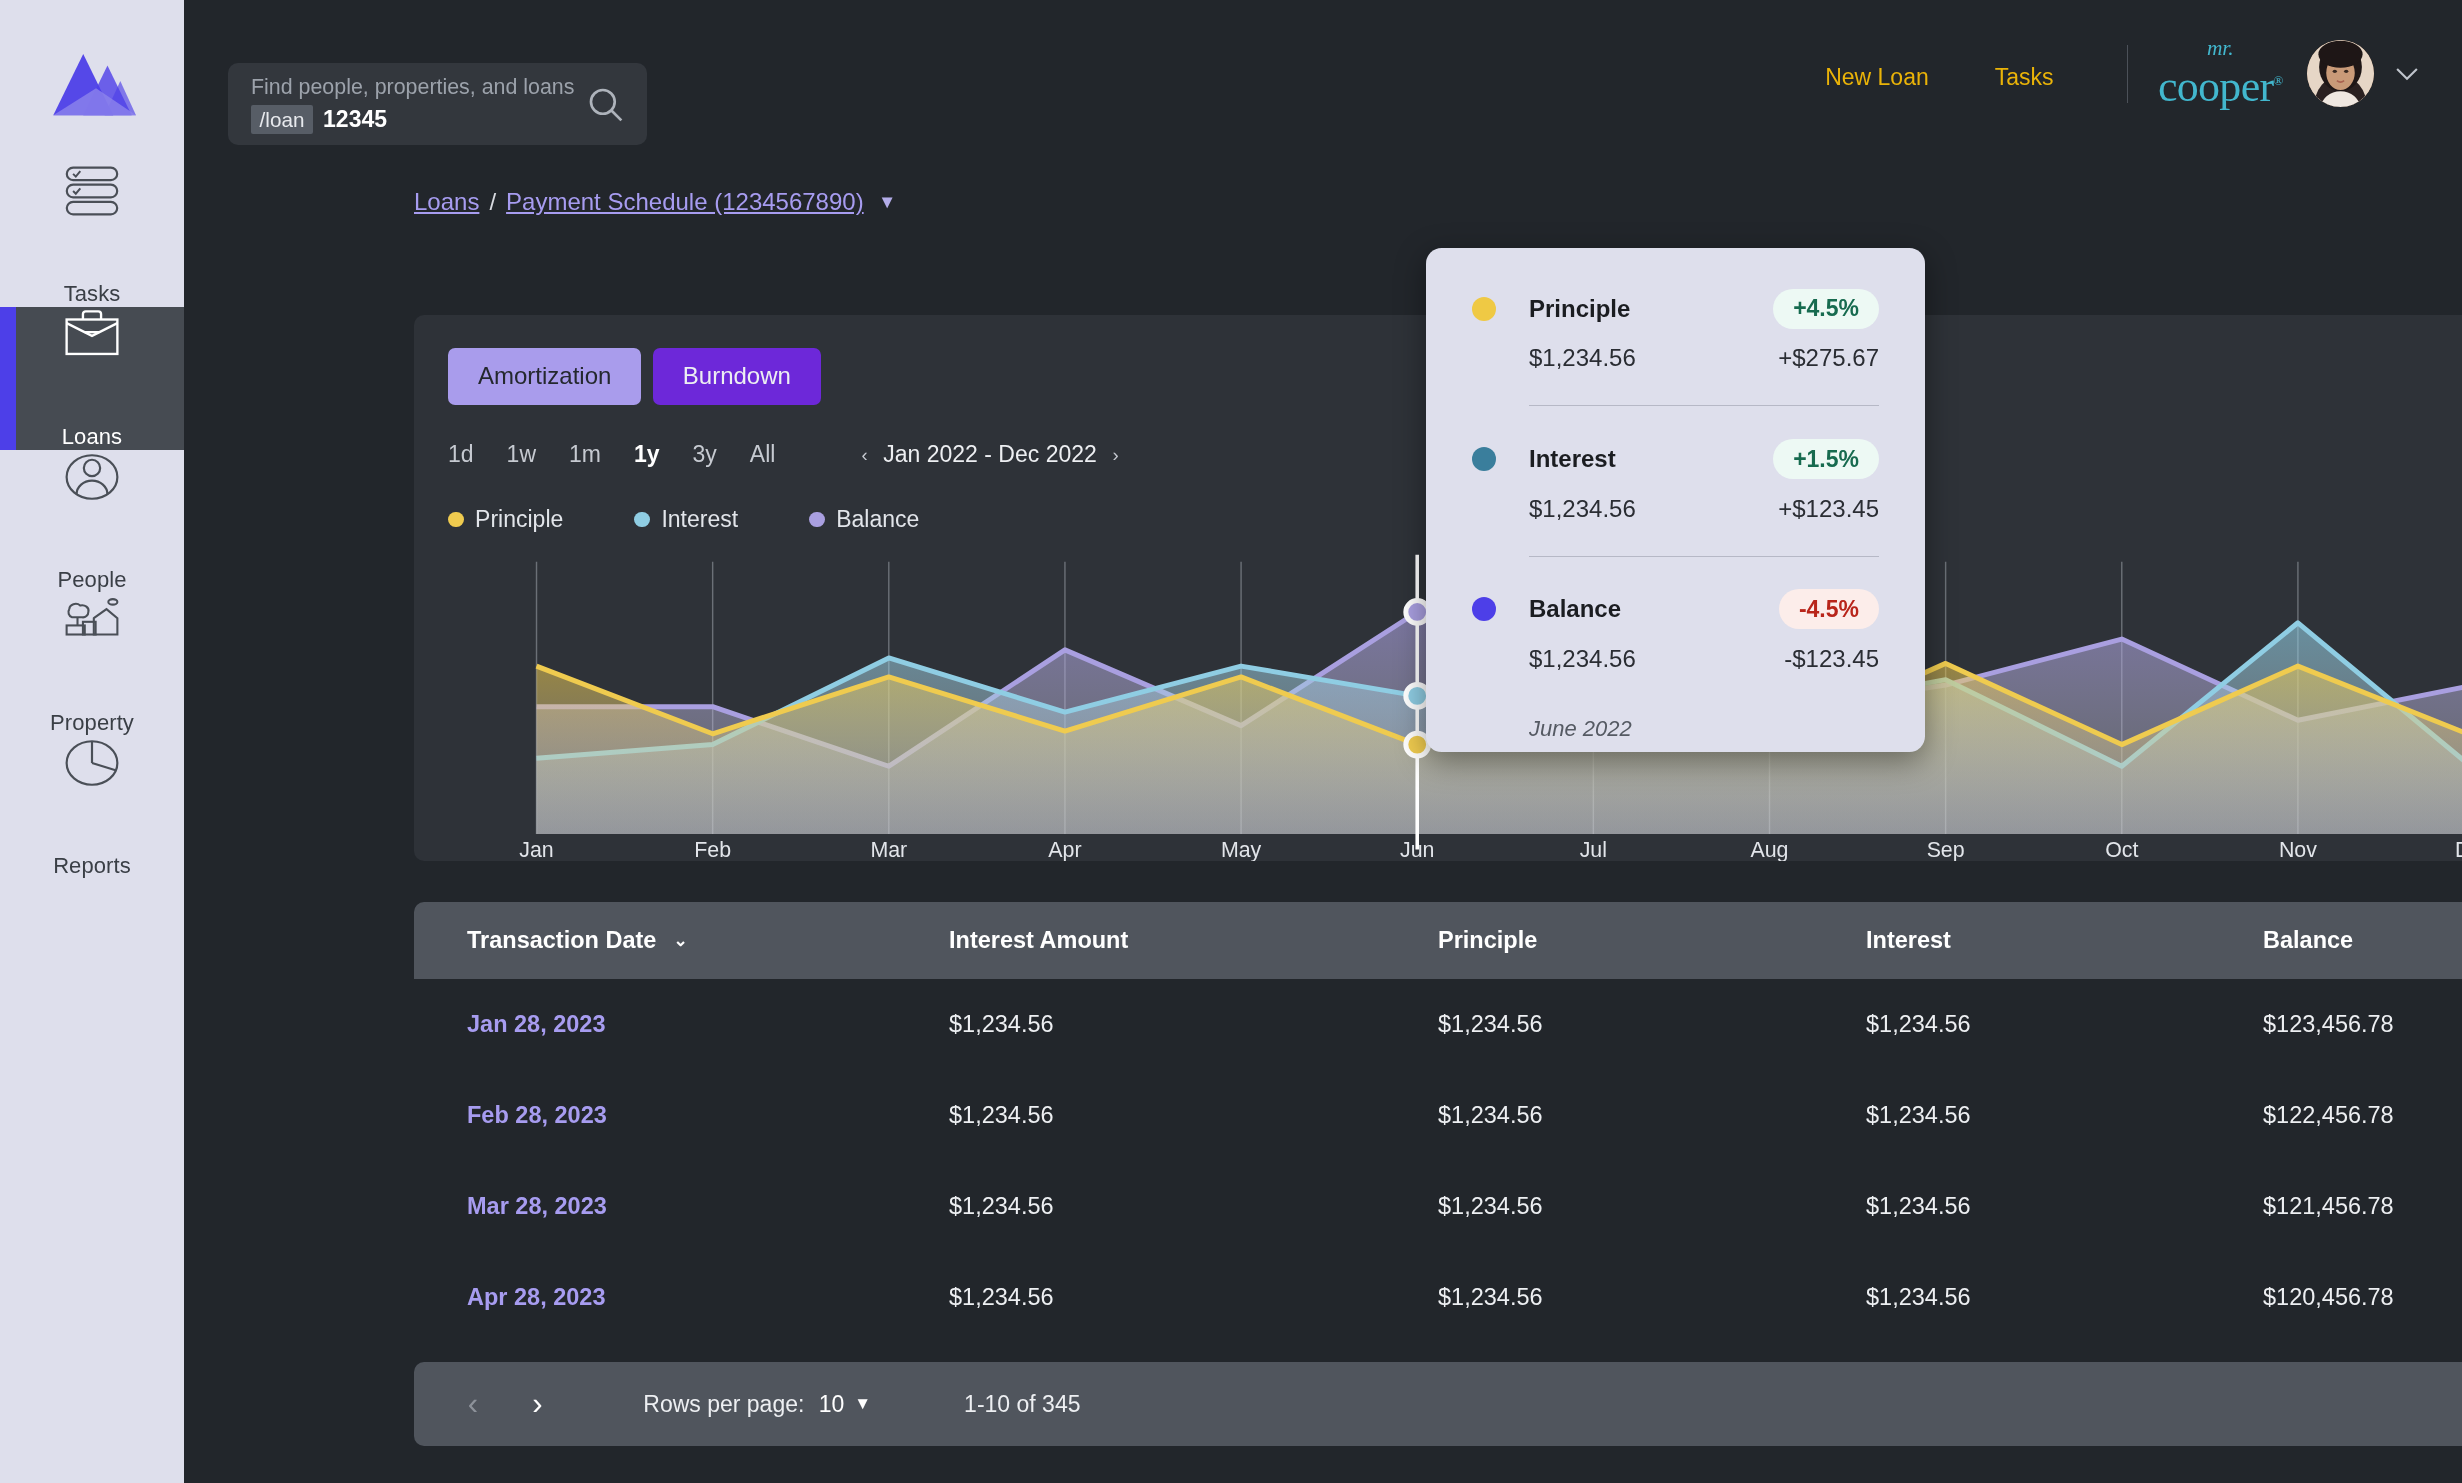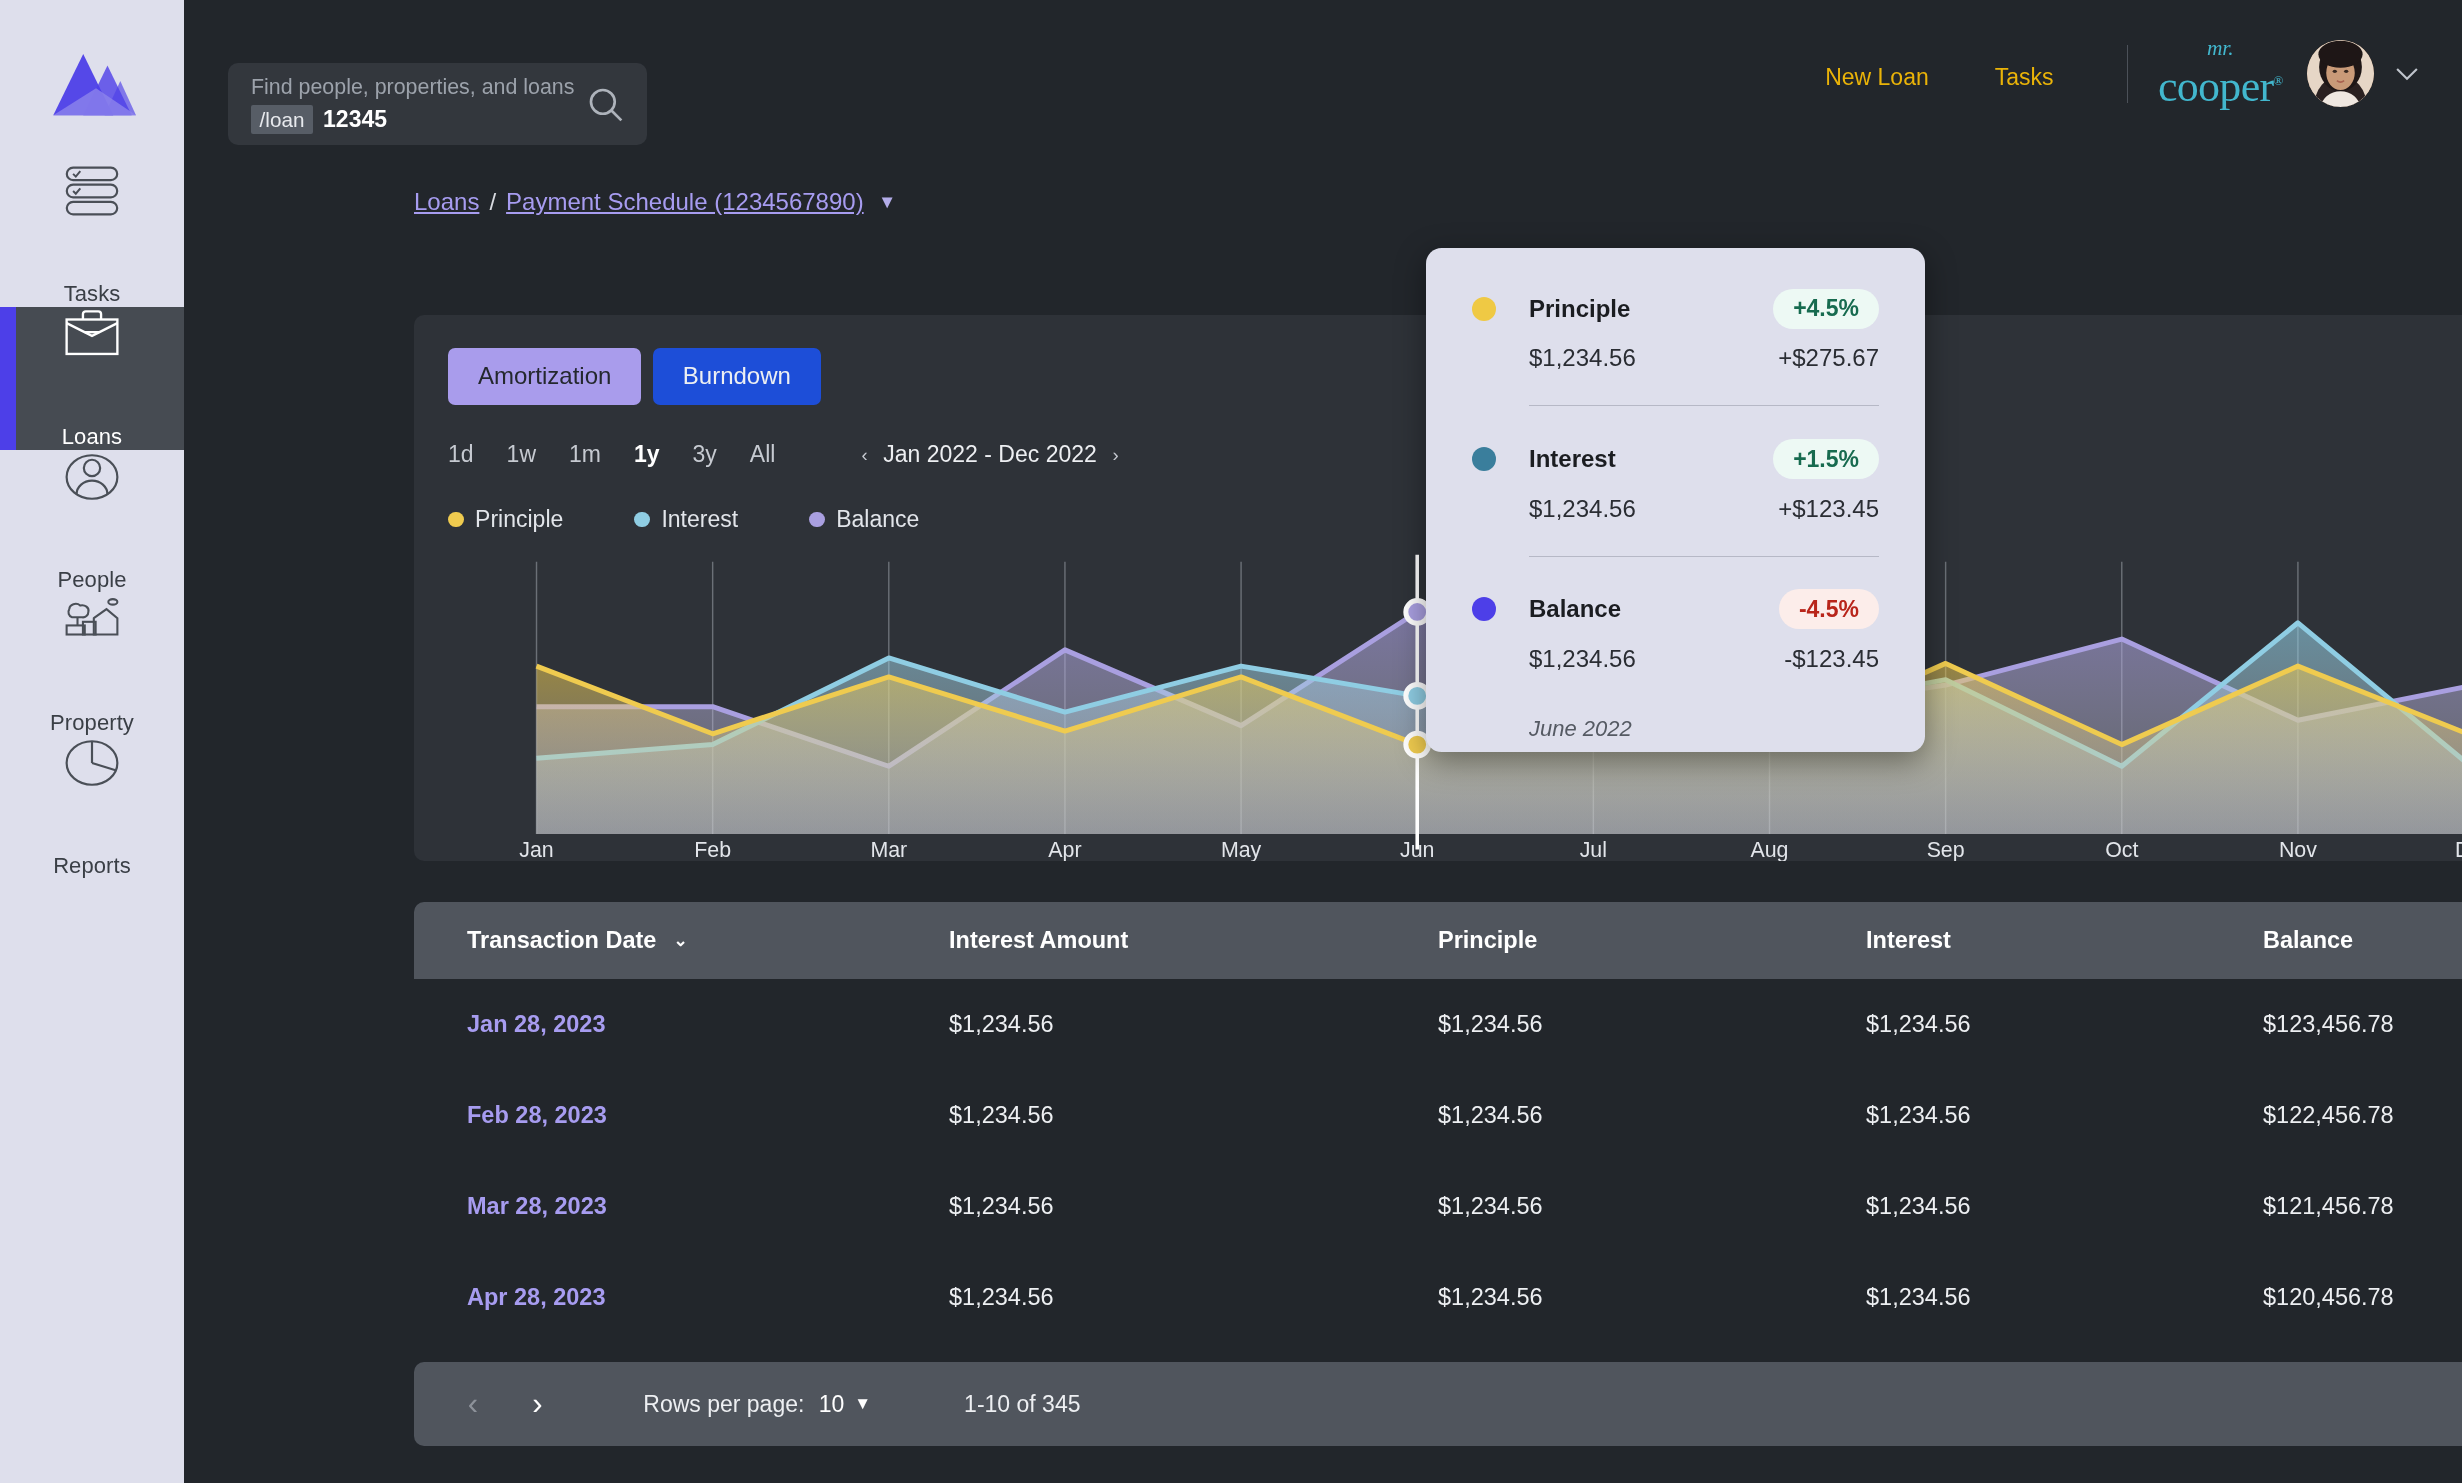--- a/index.html
+++ b/index.html
@@ -88,21 +88,21 @@
   .chart-card {
     position: absolute; left: 230px; top: 315px;
     width: 2184px; height: 546px;
     background: #2E3238; border-radius: 10px;
   }
   .tabs { position: absolute; left: 34px; top: 33px; display: flex; gap: 11.4px; align-items: flex-end; }
   .tab {
     font-size: 24px; padding: 14.3px 30px; border-radius: 7.1px; cursor: pointer;
   }
   .tab.active { background: #A99CEC; color: #24282E; }
-  .tab.inactive { background: #1d4ed8; color: #EDEFF2; }
+  .tab.inactive { background: #6d28d9; color: #EDEFF2; }
 
   .ranges { position: absolute; left: 34px; top: 126px; display: flex; align-items: flex-start; }
   .range { font-size: 23px; color: #C6CAD1; cursor: pointer; margin-right: 33px; }
   .range.active { color: #FFFFFF; font-weight: bold; }
   .daterange { display: flex; align-items: center; margin-left: 53px; gap: 15.7px; }
   .dr-arrow { color: #C6CAD1; font-size: 18.5px; cursor: pointer; }
   .dr-text { color: #EDEFF2; font-size: 23px; }
 
   .legend { position: absolute; left: 34px; top: 191px; display: flex; align-items: center; }
   .legend-item { display: flex; align-items: center; gap: 11.4px; margin-right: 71px; }

